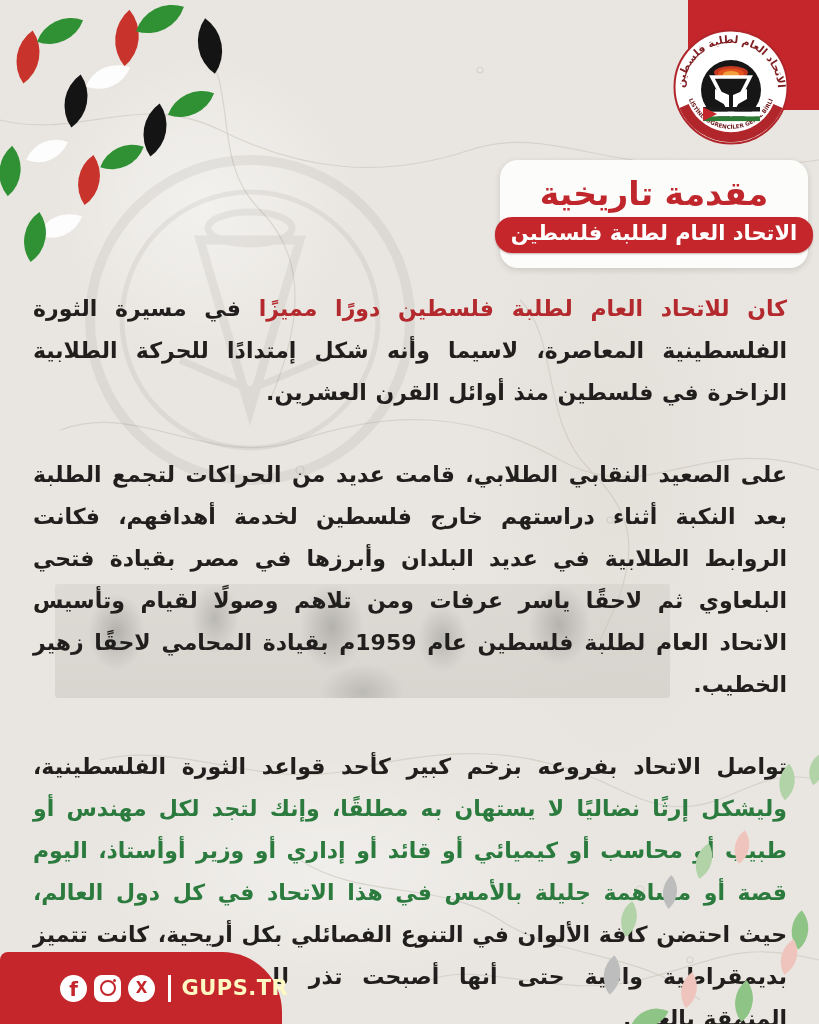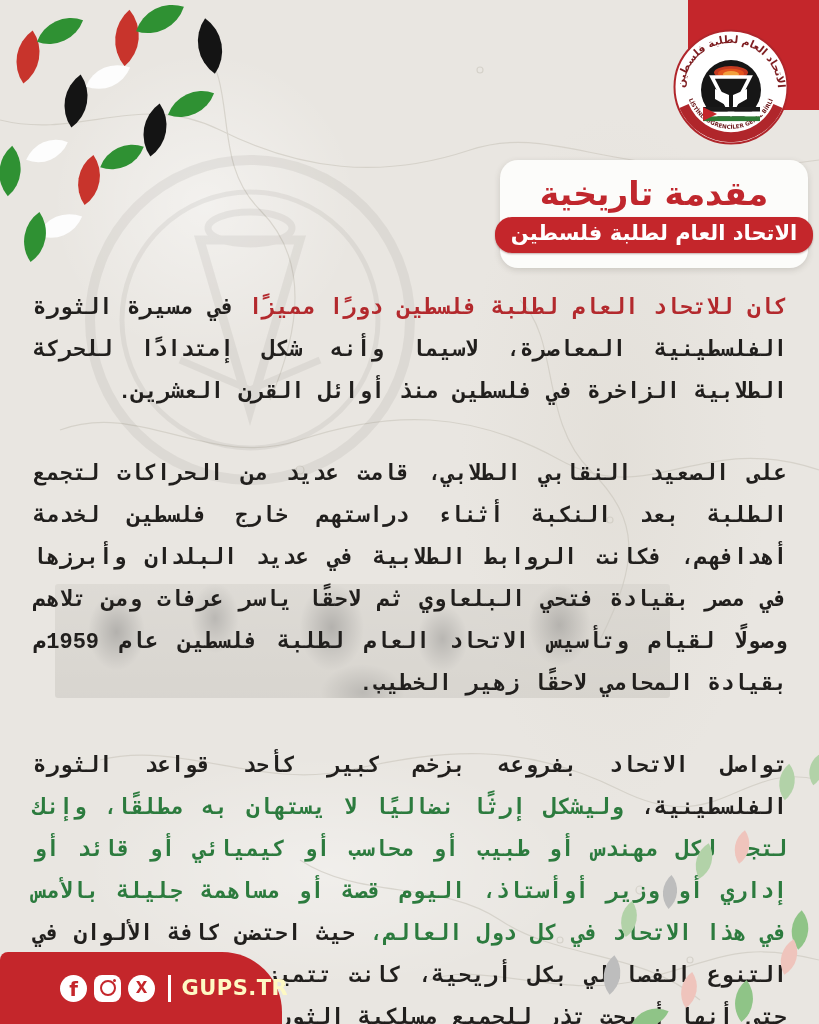--- a/index.html
+++ b/index.html
@@ -38,21 +38,21 @@
     border-radius:17px; padding:4px 16px 6px; line-height:1.2; white-space:nowrap;
     box-shadow:0 1px 2px rgba(90,20,20,.35);
   }
   
   .body-text{
     position:absolute; left:33px; top:288px; width:754px;
     direction:rtl; text-align:justify;
   }
   .para{
     margin:0 0 40px 0; font-size:22px; font-weight:700; line-height:42px;
-    color:#211f1d; word-spacing:1px;font-family:Liberation Mono, monospace;
+    color:#211f1d; word-spacing:1px;
   }
   .seg-black{color:#211f1d;}
   .seg-red{color:#b3292d;}
   .seg-green{color:#2c7b3e;}
   
   .photo{
     position:absolute; left:55px; top:584px; width:615px; height:114px;
     background:
       radial-gradient(ellipse 46px 62px at 10% 42%, rgba(55,55,55,.65), transparent 62%),
       radial-gradient(ellipse 40px 58px at 26% 30%, rgba(70,70,70,.6), transparent 60%),

